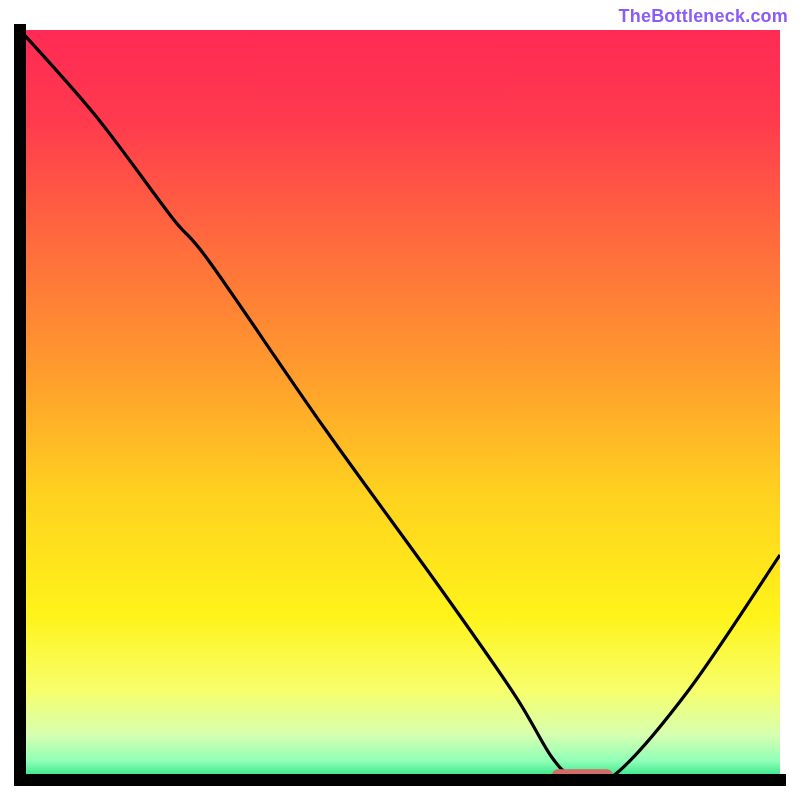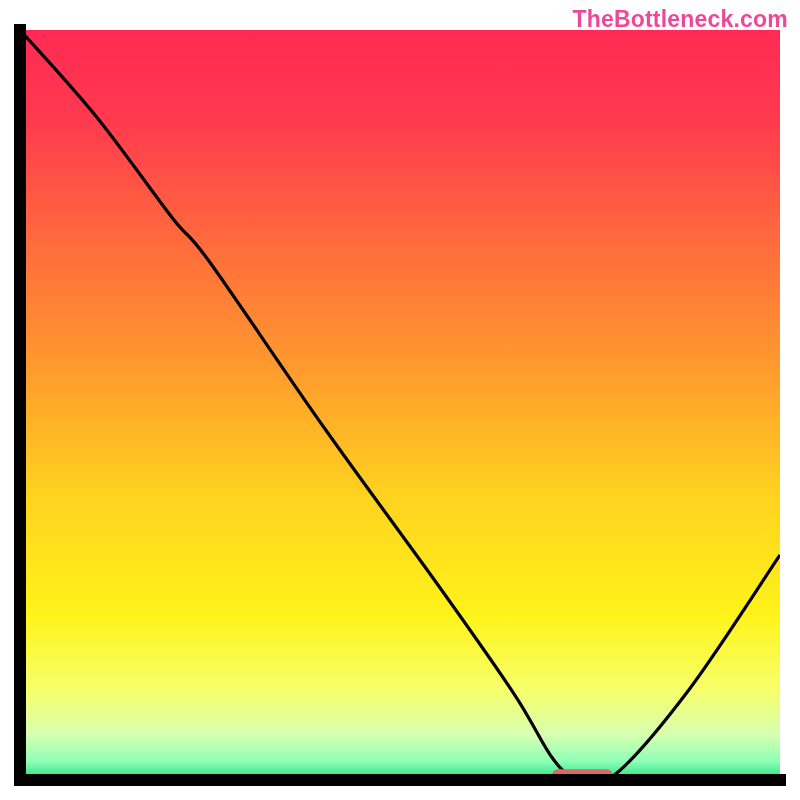--- a/index.html
+++ b/index.html
@@ -15,23 +15,23 @@
     width: 800px;
     height: 800px;
   }
   svg {
     display: block;
   }
   .watermark {
     position: absolute;
     top: 6px;
     right: 12px;
-    font-size: 23px;
+    font-size: 18px;
     font-weight: 600;
-    color: #ec4899;
+    color: #8b5cf6;
     letter-spacing: 0.2px;
   }
 </style>
 </head>
 <body>
 
 <div class="canvas-wrap">
 
   <svg width="800" height="800" viewBox="0 0 800 800" xmlns="http://www.w3.org/2000/svg">
 

